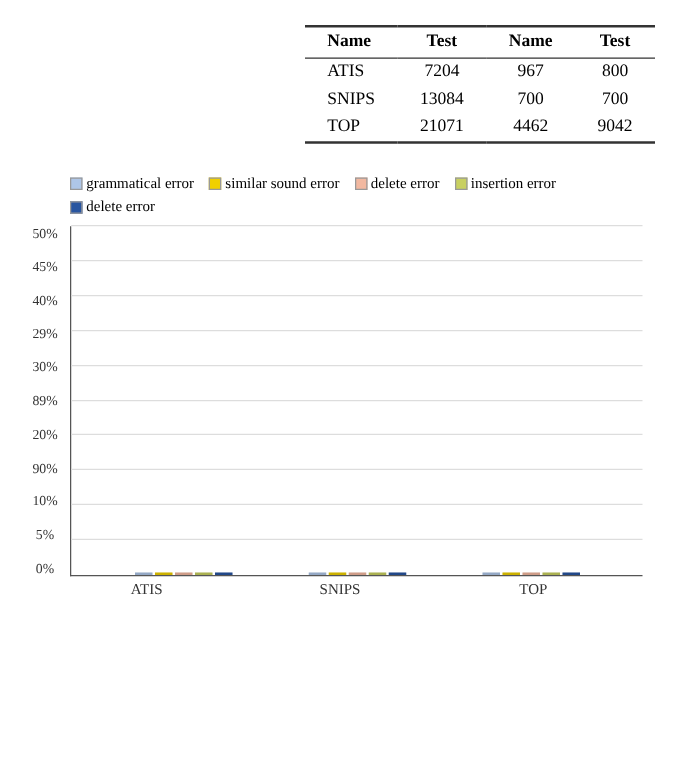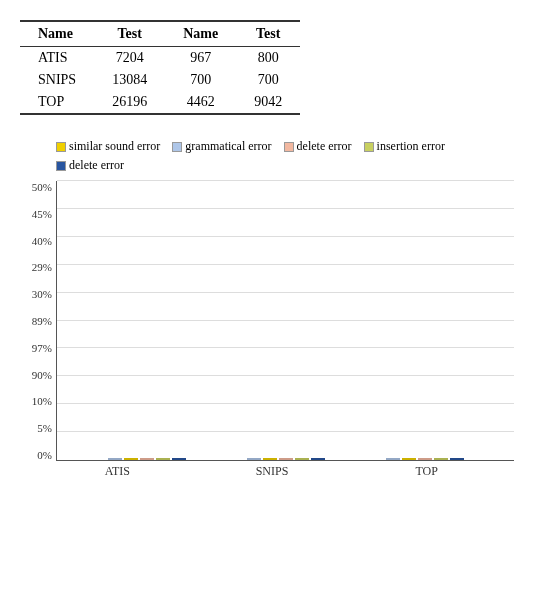--- a/index.html
+++ b/index.html
@@ -16,21 +16,21 @@
       text-align: center;
       font-size: 13px;
       color: #333;
       margin-bottom: 10px;
       font-style: italic;
     }
 
     
     .table-container {
       display: flex;
-      justify-content: flex-start;
+      justify-content: flex-end;
       margin-bottom: 24px;
     }
     table {
       border-collapse: collapse;
       font-size: 14px;
     }
     table thead tr th {
       font-weight: bold;
       border-top: 2px solid #333;
       border-bottom: 1px solid #333;
@@ -82,21 +82,21 @@
     .y-axis-labels {
       position: absolute;
       left: -36px;
       top: 0;
       height: 100%;
       display: flex;
       flex-direction: column;
       justify-content: space-between;
       font-size: 11px;
       color: #333;
-      text-align: right;
+      text-align: center;
       width: 32px;
     }
     .chart-inner {
       position: relative;
       width: 100%;
       height: 100%;
       border-left: 1.5px solid #555;
       border-bottom: 1.5px solid #555;
     }
     
@@ -165,36 +165,36 @@
           <td>800</td>
         </tr>
         <tr>
           <td>SNIPS</td>
           <td>13084</td>
           <td>700</td>
           <td>700</td>
         </tr>
         <tr>
           <td>TOP</td>
-          <td>26196</td>
+          <td>21071</td>
           <td>4462</td>
           <td>9042</td>
         </tr>
       </tbody>
   </table>
 </div>
 
 <div class="legend" id="legend-container">
     <div class="legend-item">
+      <span class="legend-box" style="background: rgb(174, 198, 232); border: 1px solid rgb(153, 153, 153);"></span>
+      <span>grammatical error</span>
+    </div>
+    <div class="legend-item">
       <span class="legend-box" style="background: rgb(240, 208, 0); border: 1px solid rgb(153, 153, 153);"></span>
       <span>similar sound error</span>
-    </div>
-    <div class="legend-item">
-      <span class="legend-box" style="background: rgb(174, 198, 232); border: 1px solid rgb(153, 153, 153);"></span>
-      <span>grammatical error</span>
     </div>
     <div class="legend-item">
       <span class="legend-box" style="background: rgb(242, 184, 160); border: 1px solid rgb(153, 153, 153);"></span>
       <span>delete error</span>
     </div>
     <div class="legend-item">
       <span class="legend-box" style="background: rgb(200, 208, 96); border: 1px solid rgb(153, 153, 153);"></span>
       <span>insertion error</span>
     </div>
     <div class="legend-item">
@@ -204,21 +204,21 @@
   </div>
 
 <div class="chart-area">
   <div class="y-axis-labels" id="y-axis-labels">
       <span>50%</span>
       <span>45%</span>
       <span>40%</span>
       <span>29%</span>
       <span>30%</span>
       <span>89%</span>
-      <span>97%</span>
+      <span>20%</span>
       <span>90%</span>
       <span>10%</span>
       <span>5%</span>
       <span>0%</span>
     </div>
   <div class="chart-inner">
     <div id="grid-lines">
         <div class="grid-line" style="bottom: 100%;"></div>
         <div class="grid-line" style="bottom: 90%;"></div>
         <div class="grid-line" style="bottom: 80%;"></div>

